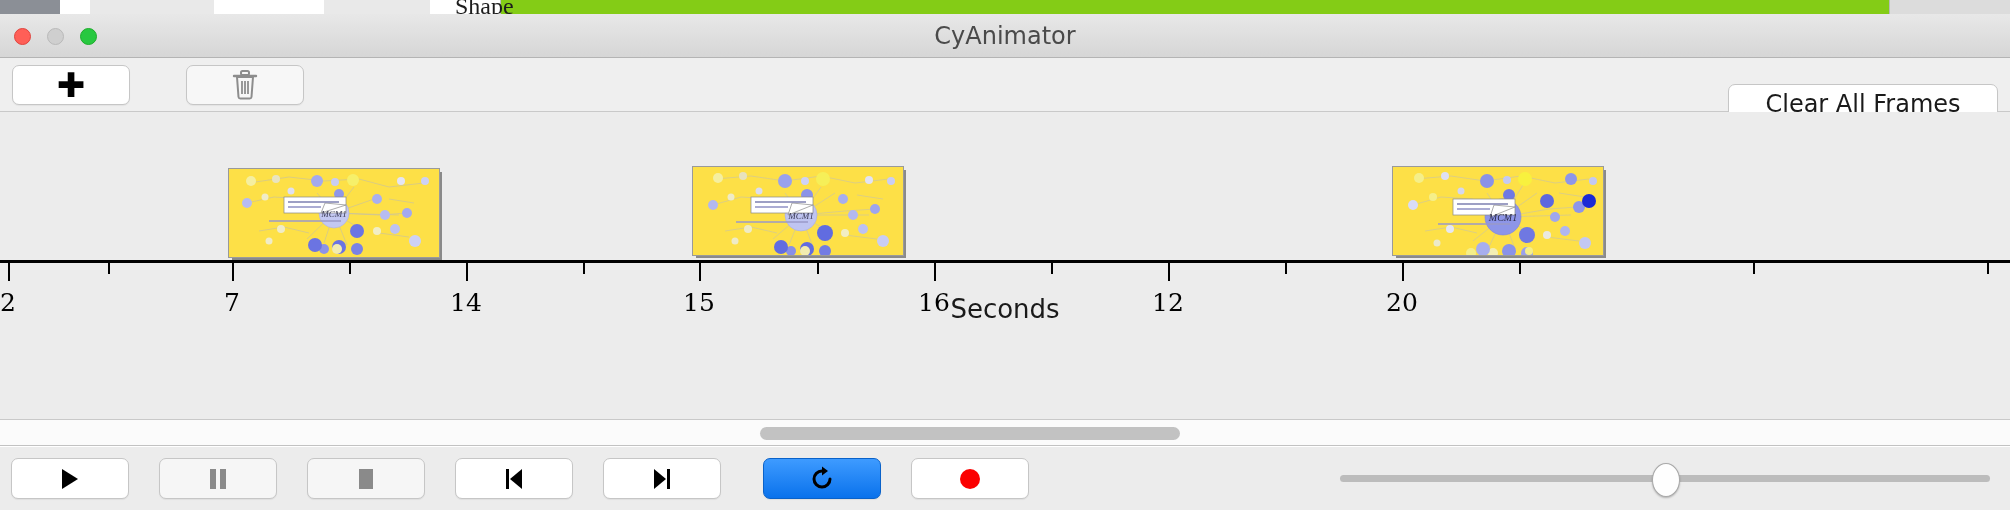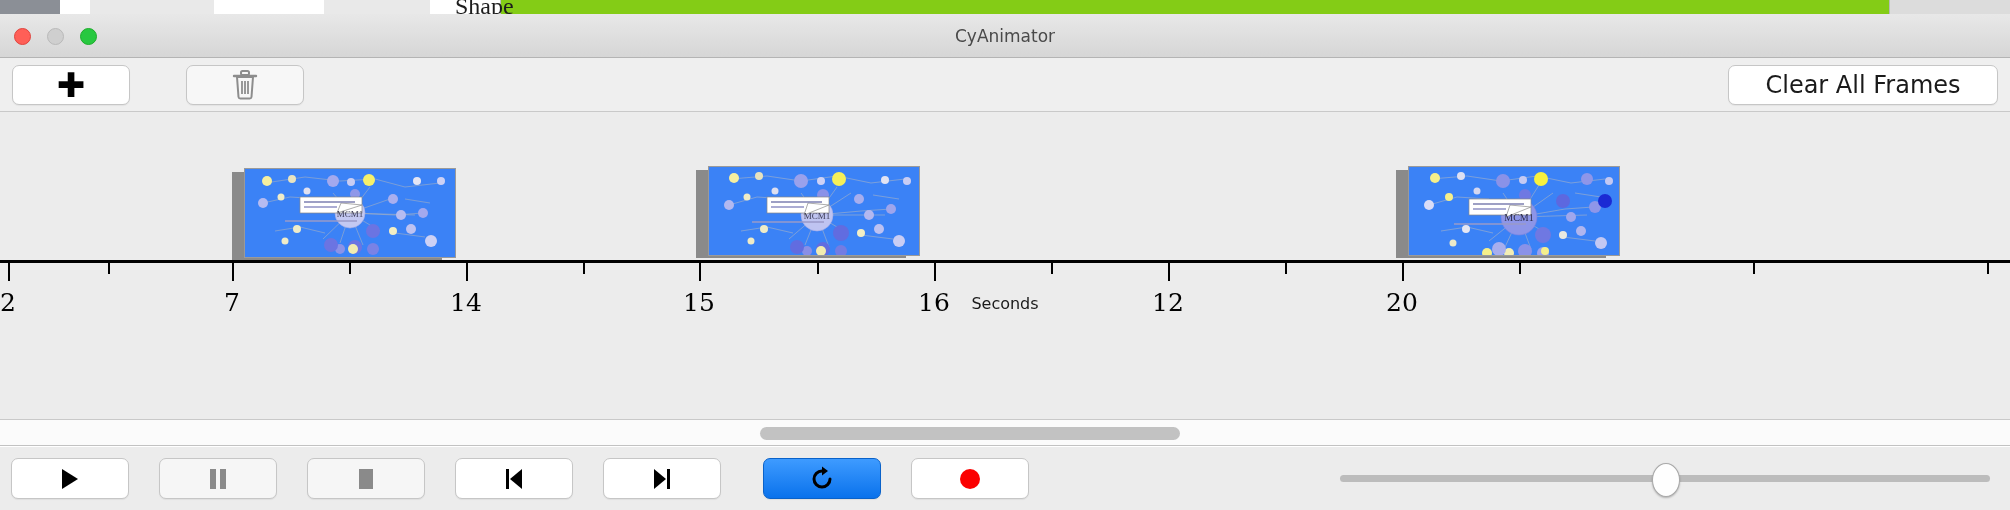--- a/index.html
+++ b/index.html
@@ -75,21 +75,21 @@
   .traffic.close   { left: 14px;  background: #ff5f57; border: 1px solid #e0443e; }
   .traffic.min     { left: 47px;  background: #cfcfcf; border: 1px solid #b9b9b9; }
   .traffic.max     { left: 80px;  background: #28c840; border: 1px solid #1dad2b; }
 
   .window-title {
     position: absolute;
     left: 0; top: 0;
     width: 2010px; height: 44px;
     line-height: 44px;
     text-align: center;
-    font-size: 17px;
+    font-size: 24px;
     color: #4a4a4a;
     font-family: "DejaVu Sans", sans-serif;
   }
 
   
   .toolbar {
     position: absolute;
     left: 0; top: 58px;
     width: 2010px; height: 54px;
     background: #efefef;
@@ -112,20 +112,21 @@
   .tbtn.disabled { background: #f7f7f7; }
 
   #add-frame-button   { left: 12px;  width: 118px; height: 40px; }
   #delete-frame-button{ left: 186px; width: 118px; height: 40px; }
   #clear-all-button   {
     right: 12px; width: 270px; height: 40px;
     background: #ffffff;
     font-size: 24px;
     color: #1a1a1a;
     font-family: "DejaVu Sans", sans-serif;
+    margin-top: 19px;
   }
 
   .plus-glyph {
     font-size: 34px;
     font-weight: bold;
     color: #000000;
     line-height: 1;
     font-family: "DejaVu Sans", sans-serif;
   }
 
@@ -147,25 +148,26 @@
     box-sizing: border-box;
   }
   .frame .shadow {
     position: absolute;
     left: 4px; top: 4px;
     width: 210px; height: 88px;
     background: #8a8a8a;
   }
   .frame .sheet {
     position: absolute;
-    left: 16px; top: 0;
+    left: 0; top: 0;
     width: 210px; height: 88px;
-    background: #3b82f6;
+    background: #fde047;
     border: 1px solid #9a9a9a;
     overflow: hidden;
+    font-style: italic;
   }
   .frame svg { display: block; }
 
   
   .axis-line {
     position: absolute;
     left: 0;
     width: 2010px;
     height: 3px;
     background: #000000;
@@ -182,21 +184,21 @@
     font-size: 25px;
     color: #000000;
     font-family: "DejaVu Serif", serif;
     text-align: center;
     white-space: nowrap;
   }
   .axis-title {
     position: absolute;
     width: 2010px;
     text-align: center;
-    font-size: 16px;
+    font-size: 26px;
     color: #1a1a1a;
     font-family: "DejaVu Sans", sans-serif;
   }
 
   
   .scroll-area {
     position: absolute;
     left: 0; top: 420px;
     width: 2010px; height: 26px;
     background: #fbfbfb;

